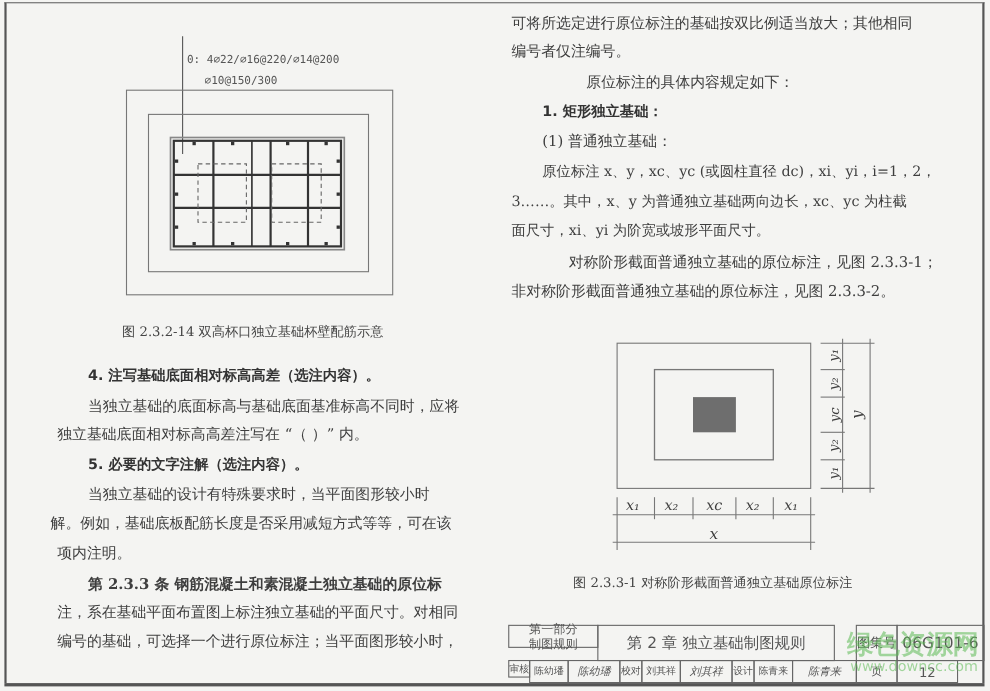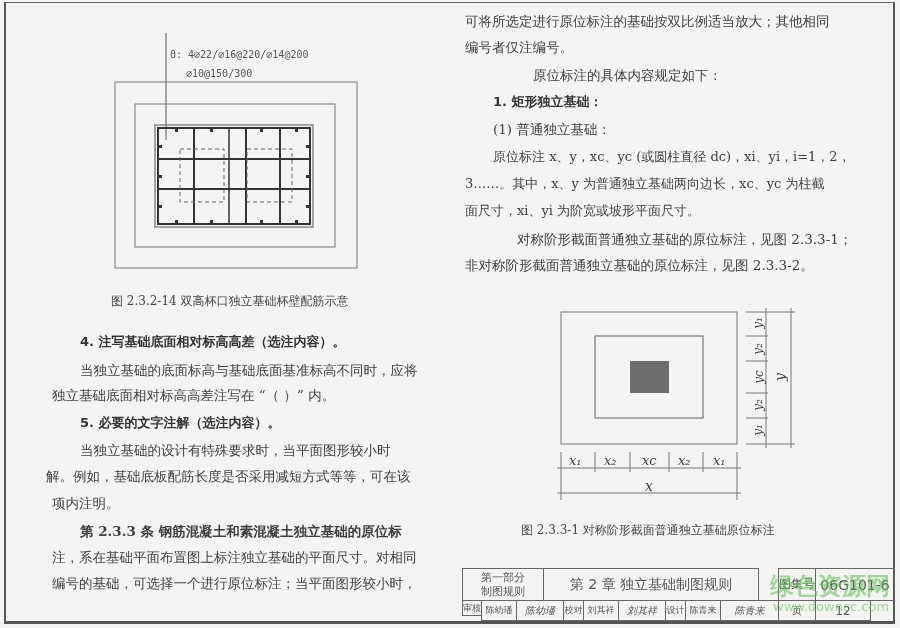--- a/index.html
+++ b/index.html
@@ -122,21 +122,21 @@
   <div class="text-line" style="left:569px;top:452px;font-style:italic;font-size:13px;">x₁</div>
   <div class="text-line" style="left:604px;top:452px;font-style:italic;font-size:13px;">x₂</div>
   <div class="text-line" style="left:642px;top:452px;font-style:italic;font-size:13px;">xc</div>
   <div class="text-line" style="left:678px;top:452px;font-style:italic;font-size:13px;">x₂</div>
   <div class="text-line" style="left:713px;top:452px;font-style:italic;font-size:13px;">x₁</div>
   <div class="text-line" style="left:645px;top:477px;font-style:italic;font-size:14px;">x</div>
 </div>
 <div class="caption" style="left:521px;top:522px;">图 2.3.3-1  对称阶形截面普通独立基础原位标注</div>
 
 <div>
-  <div class="tb" style="left:462px;top:568px;width:82px;height:33px;flex-direction:column;font-size:11px;line-height:14px;">
+  <div class="tb" style="left:462px;top:568px;width:82px;height:21px;flex-direction:column;font-size:11px;line-height:14px;">
     <span>第一部分</span>
     <span>制图规则</span>
   </div>
   <div class="tb" style="left:543px;top:568px;width:216px;height:33px;font-size:14px;">第 2 章  独立基础制图规则</div>
   <div class="tb" style="left:778px;top:568px;width:38px;height:33px;font-size:12px;">图集号</div>
   <div class="tb" style="left:815px;top:568px;width:80px;height:33px;font-size:14px;">06G101-6</div>
 
   <div class="tb" style="left:462px;top:600px;width:20px;height:16px;font-size:9px;">审核</div>
   <div class="tb" style="left:481px;top:600px;width:36px;height:21px;font-size:9px;">陈幼璠</div>
   <div class="tb" style="left:516px;top:600px;width:48px;height:21px;font-size:10px;font-style:italic;">陈幼璠</div>

